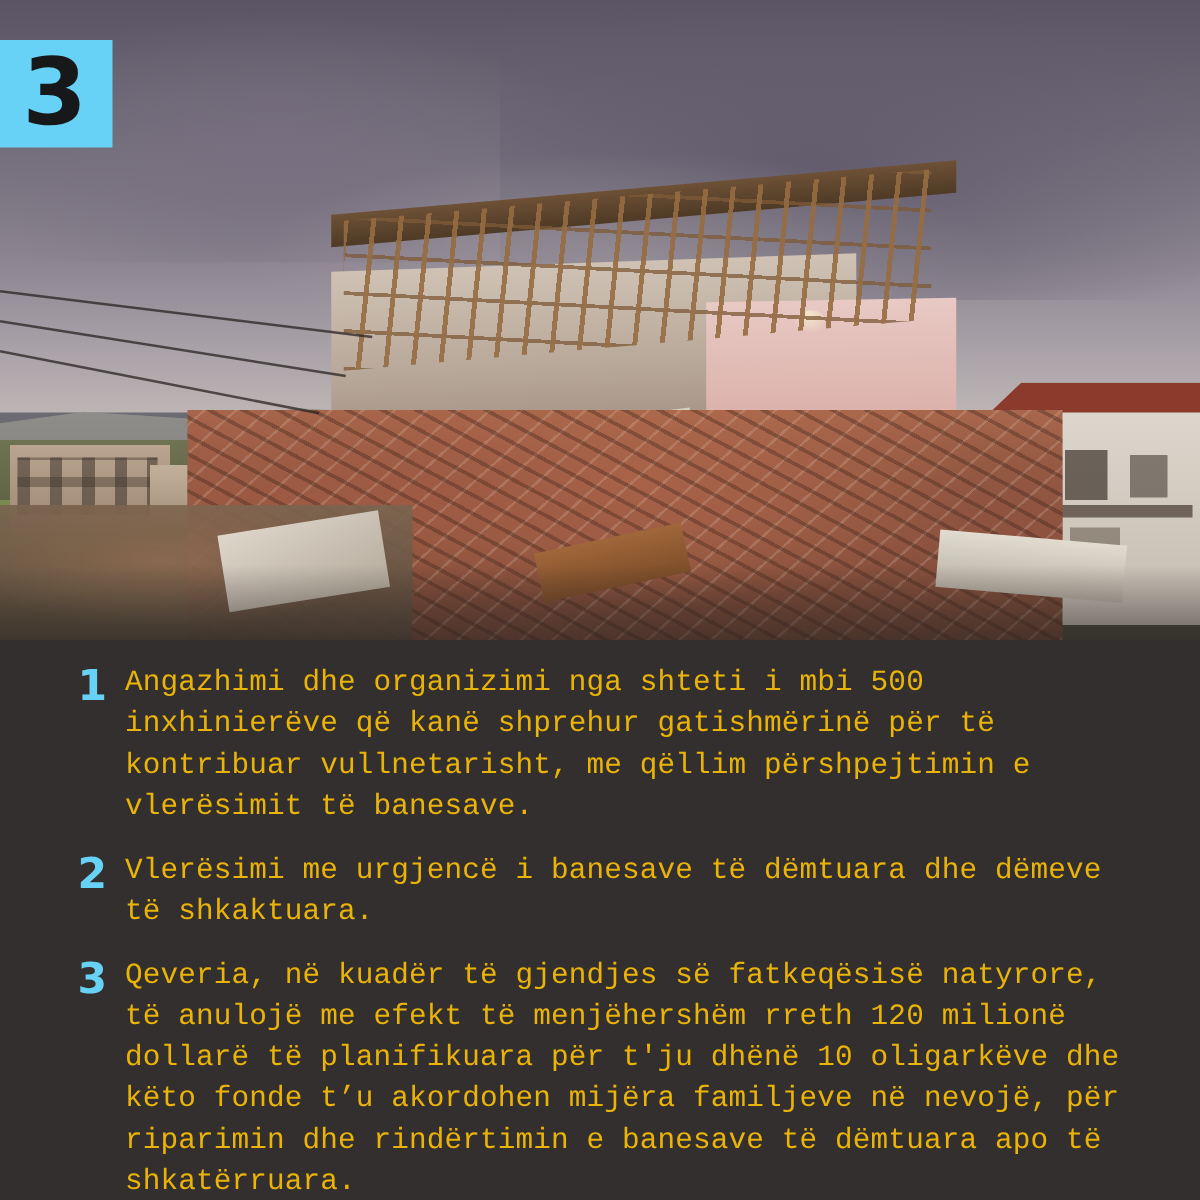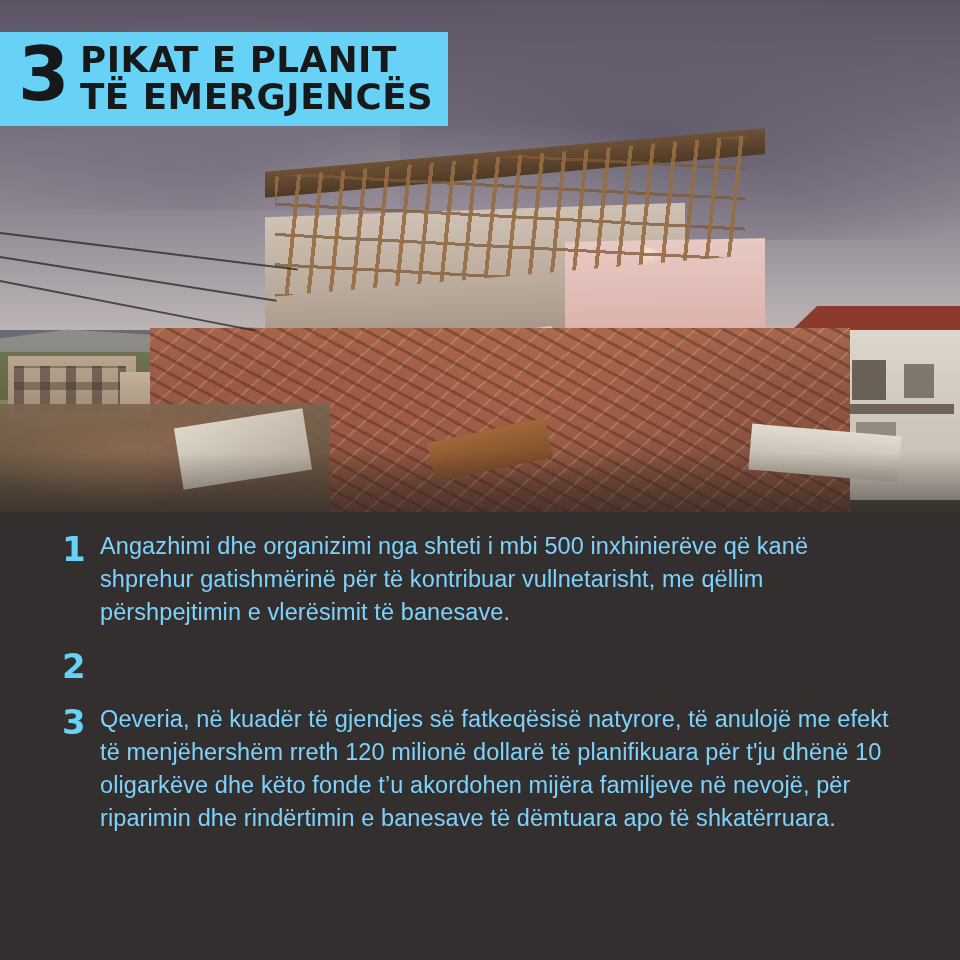--- a/index.html
+++ b/index.html
@@ -330,22 +330,22 @@
   .item-num {
     flex: 0 0 38px;
     color: #67d2f5;
     font-family: "DejaVu Sans", sans-serif;
     font-weight: 700;
     font-size: 34px;
     line-height: 38px;
     text-align: left;
   }
   .item-text {
-    color: #7dd3fc;
-    font-family: Liberation Sans, sans-serif;
+    color: #eab308;
+    font-family: Liberation Mono, monospace;
     font-size: 23.5px;
     line-height: 33px;
     letter-spacing: 0.1px;
   }
 </style>
 </head>
 <body>
 
 <div class="card">
 
@@ -387,33 +387,30 @@
       <div class="wire" style="left:0;top:6px;width:300px;transform:rotate(7deg);"></div>
       <div class="wire" style="left:0;top:30px;width:280px;transform:rotate(9deg);"></div>
       <div class="wire" style="left:0;top:54px;width:260px;transform:rotate(11deg);"></div>
     </div>
 
     <div class="photo-shade"></div>
   </div>
 
   <div class="title-badge">
     <div class="title-number">3</div>
-    <div class="title-lines">
-      <div class="title-line">PIKAT E PLANIT</div>
-      <div class="title-line">TË EMERGJENCËS</div>
-    </div>
   </div>
 
   <div class="list">
     <div class="item">
       <div class="item-num">1</div>
       <div class="item-text">Angazhimi dhe organizimi nga shteti i mbi 500 inxhinierëve që kanë shprehur gatishmërinë për të kontribuar vullnetarisht, me qëllim përshpejtimin e vlerësimit të banesave.</div>
     </div>
     <div class="item">
       <div class="item-num">2</div>
+      <div class="item-text">Vlerësimi me urgjencë i banesave të dëmtuara dhe dëmeve të shkaktuara.</div>
     </div>
     <div class="item">
       <div class="item-num">3</div>
       <div class="item-text">Qeveria, në kuadër të gjendjes së fatkeqësisë natyrore, të anulojë me efekt të menjëhershëm rreth 120 milionë dollarë të planifikuara për t'ju dhënë 10 oligarkëve dhe këto fonde t’u akordohen mijëra familjeve në nevojë, për riparimin dhe rindërtimin e banesave të dëmtuara apo të shkatërruara.</div>
     </div>
   </div>
 
 </div>
 
 </body></html>

